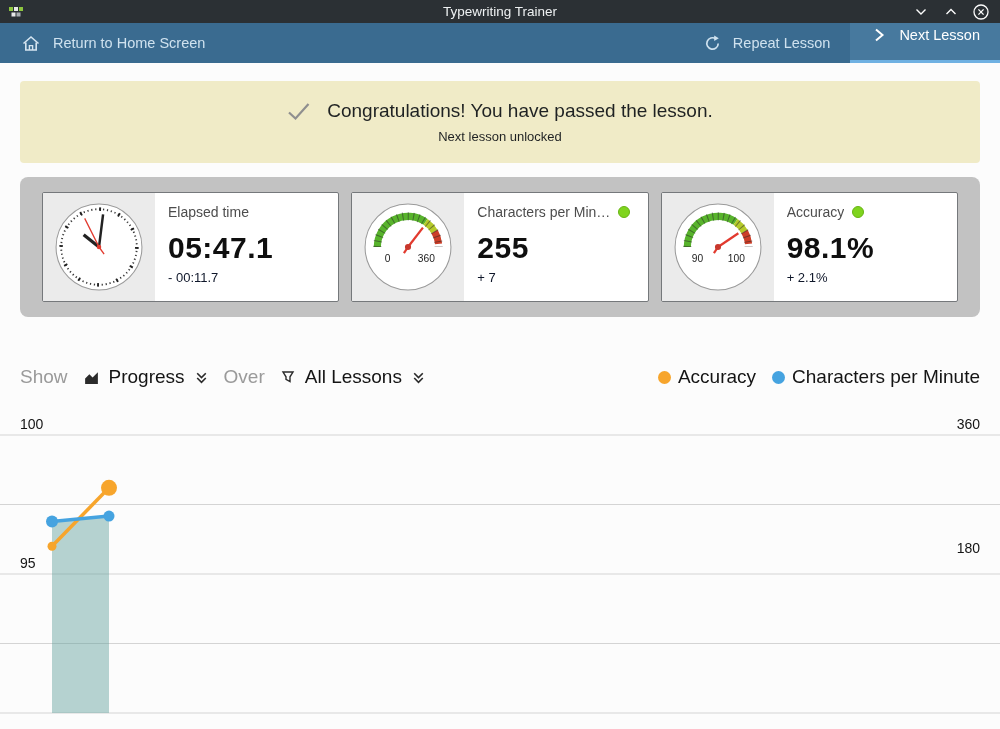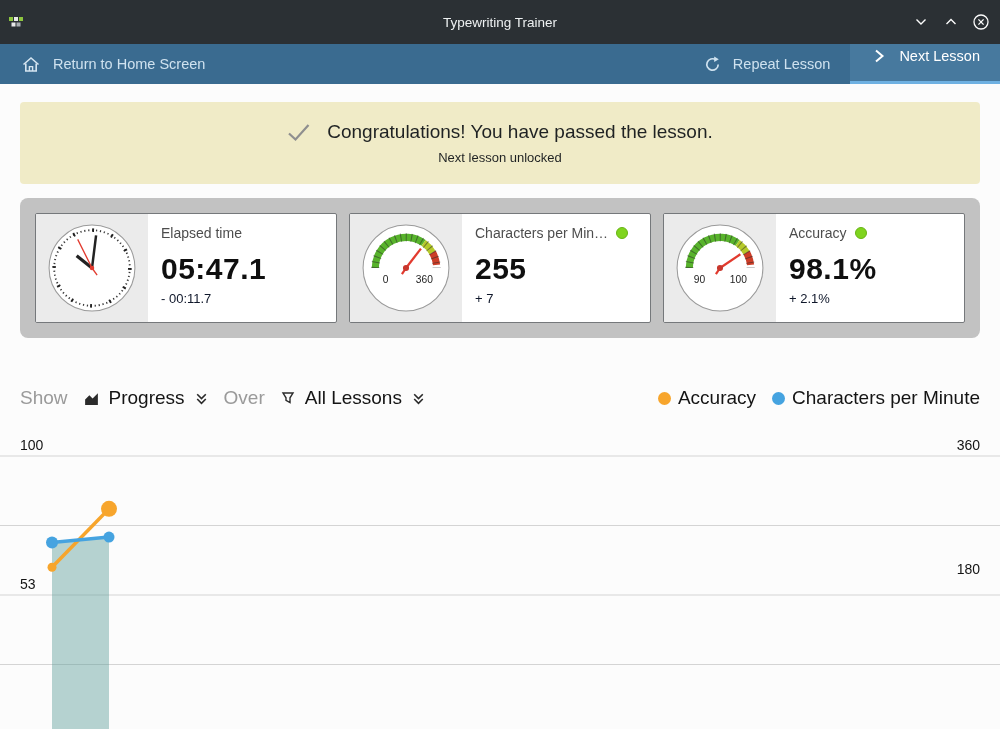--- a/index.html
+++ b/index.html
@@ -1,39 +1,39 @@
 <!DOCTYPE html>
 <html><head>
 <meta charset="utf-8">
 <style>
   *{box-sizing:border-box;margin:0;padding:0}
   html,body{width:1000px;height:729px;overflow:hidden}
   body{font-family:"Liberation Sans","DejaVu Sans",sans-serif;background:#fcfcfc;-webkit-font-smoothing:antialiased}
 
   
-  .titlebar{height:44px;background:#2b3034;display:flex;align-items:center;color:#f2f4f5;position:relative}
+  .titlebar{height:23px;background:#2b3034;display:flex;align-items:center;color:#f2f4f5;position:relative}
   .app-icon{margin-left:8px;z-index:1;display:flex}
   .win-title{position:absolute;left:0;right:0;text-align:center;font-size:13.5px;color:#eef1f2}
   .win-controls{margin-left:auto;display:flex;align-items:center;gap:12px;padding-right:10px;z-index:1}
   .tb-btn{width:18px;height:18px;display:flex;align-items:center;justify-content:center;cursor:pointer}
 
   
   .toolbar{height:40px;background:#3a6b90;display:flex;align-items:stretch;color:#cfe2ef;font-size:14.5px}
   .tool-btn{display:flex;align-items:center;gap:11px;padding:16px 20px;cursor:pointer}
   .toolbar .spacer{flex:1}
   .tool-btn.active{background:#47799e;border-bottom:3px solid #6fb1e2;color:#ffffff;padding-top:3px}
 
   
   .banner{margin:18px 20px 0;background:#f0ebc7;border-radius:4px;height:82px;display:flex;flex-direction:column;justify-content:center;align-items:center;gap:7px}
   .banner-title-row{display:flex;align-items:center;gap:16px}
   .banner-title{font-size:19px;font-weight:normal;color:#1f2223}
   .banner-sub{font-size:13px;color:#1f2223}
 
   
-  .stats{margin:14px 20px 0;background:#c2c2c2;border-radius:8px;height:140px;display:flex;align-items:center;padding:0 15px;gap:12px}
+  .stats{margin:14px 20px 0;background:#c2c2c2;border-radius:8px;height:140px;display:flex;align-items:center;padding:0 22px;gap:12px}
   .card{background:#fff;border:1px solid #75787b;height:110px;flex:1;display:flex;border-radius:2px;overflow:hidden}
   .gauge-panel{flex:0 0 112px;background:#ebebeb;display:flex;align-items:center;justify-content:center}
   .gauge{width:92px;height:92px}
   .card-body{flex:1;padding:11px 13px 0;display:flex;flex-direction:column;min-width:0}
   .card-label-row{display:flex;align-items:center;font-size:14px;color:#4d4d4d}
   .card-label{white-space:nowrap;overflow:hidden}
   .status-dot{width:12px;height:12px;border-radius:50%;background:#7fd41e;border:1px solid #68b414;margin-left:8px;flex:0 0 auto}
   .card-value{font-size:30px;font-weight:bold;color:#0f0f0f;margin-top:11px;letter-spacing:.5px}
   .card-delta{font-size:13px;color:#0f172a;margin-top:5px}
 
@@ -245,16 +245,16 @@
       <line x1="0" x2="1000" y1="298" y2="298" stroke="#d4d4d4" stroke-width="1"></line>
       <polygon points="52,106.4888888888889 109,101.08333333333333 109,298 52,298" fill="rgba(96,160,155,0.45)"></polygon>
       <line x1="52" y1="131.2" x2="109" y2="72.82000000000016" stroke="#f7a52c" stroke-width="3.5"></line>
       <line x1="52" y1="106.4888888888889" x2="109" y2="101.08333333333333" stroke="#45a3e0" stroke-width="3.5"></line>
       <circle cx="52" cy="131.2" r="4.5" fill="#f7a52c"></circle>
       <circle cx="52" cy="106.4888888888889" r="6" fill="#45a3e0"></circle>
       <circle cx="109" cy="101.08333333333333" r="5.5" fill="#45a3e0"></circle>
       <circle cx="109" cy="72.82000000000016" r="8" fill="#f7a52c"></circle>
     </svg>
   <span class="axis-label" id="lab-left-top">100</span>
-  <span class="axis-label" id="lab-left-mid">53</span>
+  <span class="axis-label" id="lab-left-mid">95</span>
   <span class="axis-label" id="lab-right-top">360</span>
   <span class="axis-label" id="lab-right-mid">180</span>
 </div>
 
 </body></html>

